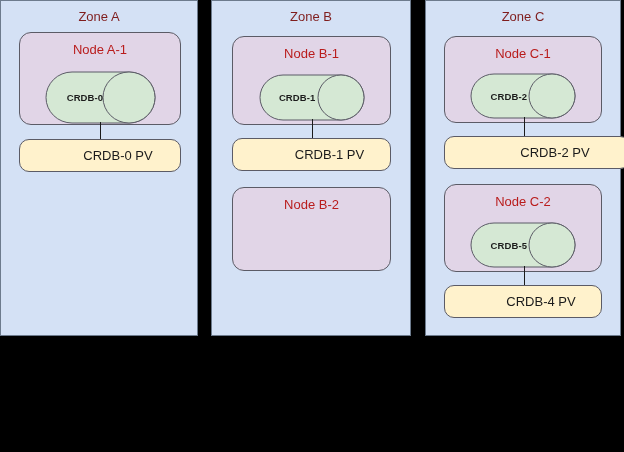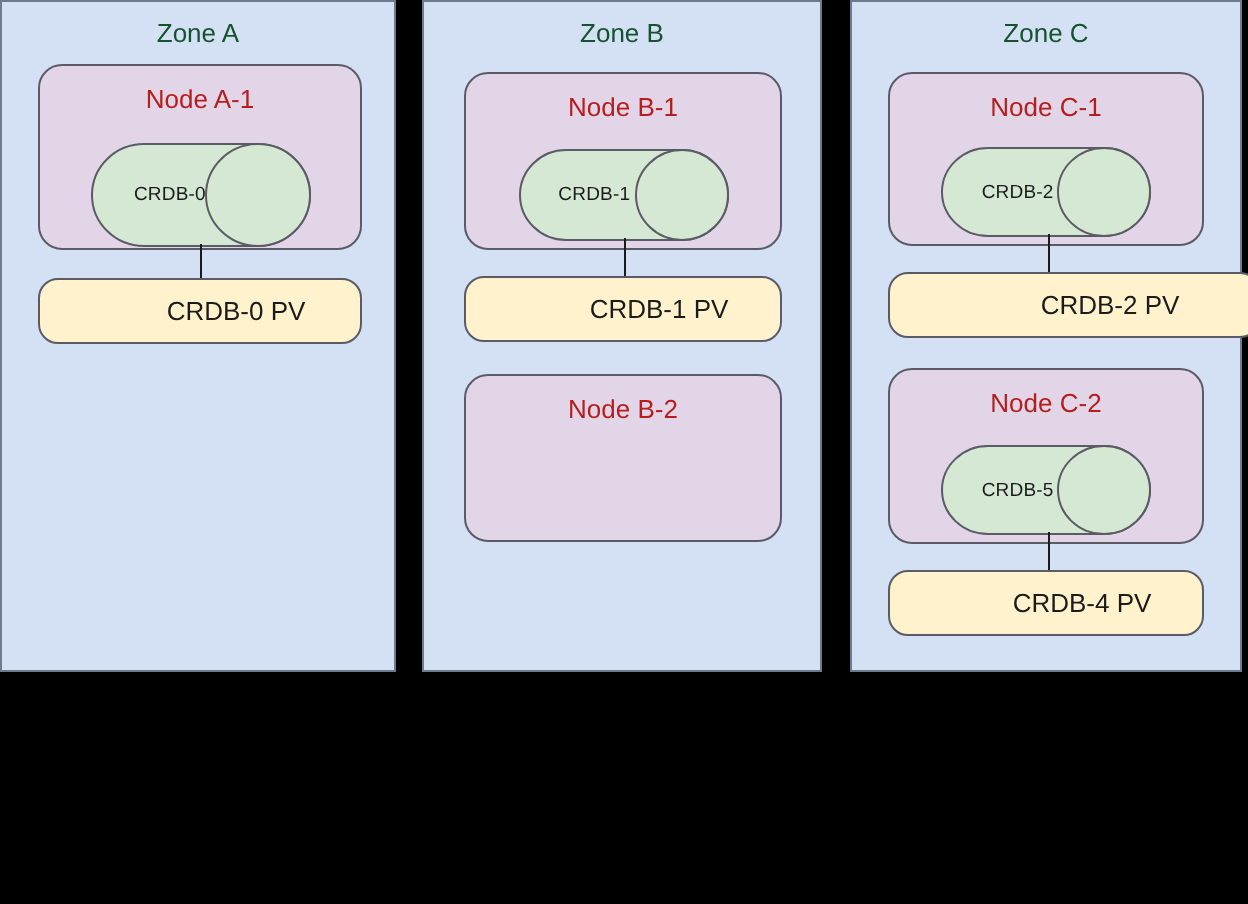--- a/index.html
+++ b/index.html
@@ -31,21 +31,21 @@
     border: 1px solid #6d7b8d;
     box-sizing: border-box;
   }
   .zone-title {
     position: absolute;
     left: 0;
     right: 0;
     top: 8px;
     text-align: center;
     font-size: 13px;
-    color: #14532d;
+    color: #7f1d1d;
     line-height: 16px;
   }
 
   
   .node {
     position: absolute;
     background: #e1d5e7;
     border: 1px solid #5b5b66;
     border-radius: 12px;
     box-sizing: border-box;
@@ -75,20 +75,21 @@
     top: 0;
     width: 72%;
     height: 100%;
     display: flex;
     align-items: center;
     justify-content: center;
     font-size: 9.5px;
     color: #1b1b1b;
     letter-spacing: 0.1px;
     pointer-events: none;
+    font-weight: bold;
   }
 
   
   .pv {
     position: absolute;
     background: #fff2cc;
     border: 1px solid #5b5b66;
     border-radius: 10px;
     box-sizing: border-box;
     display: flex;

